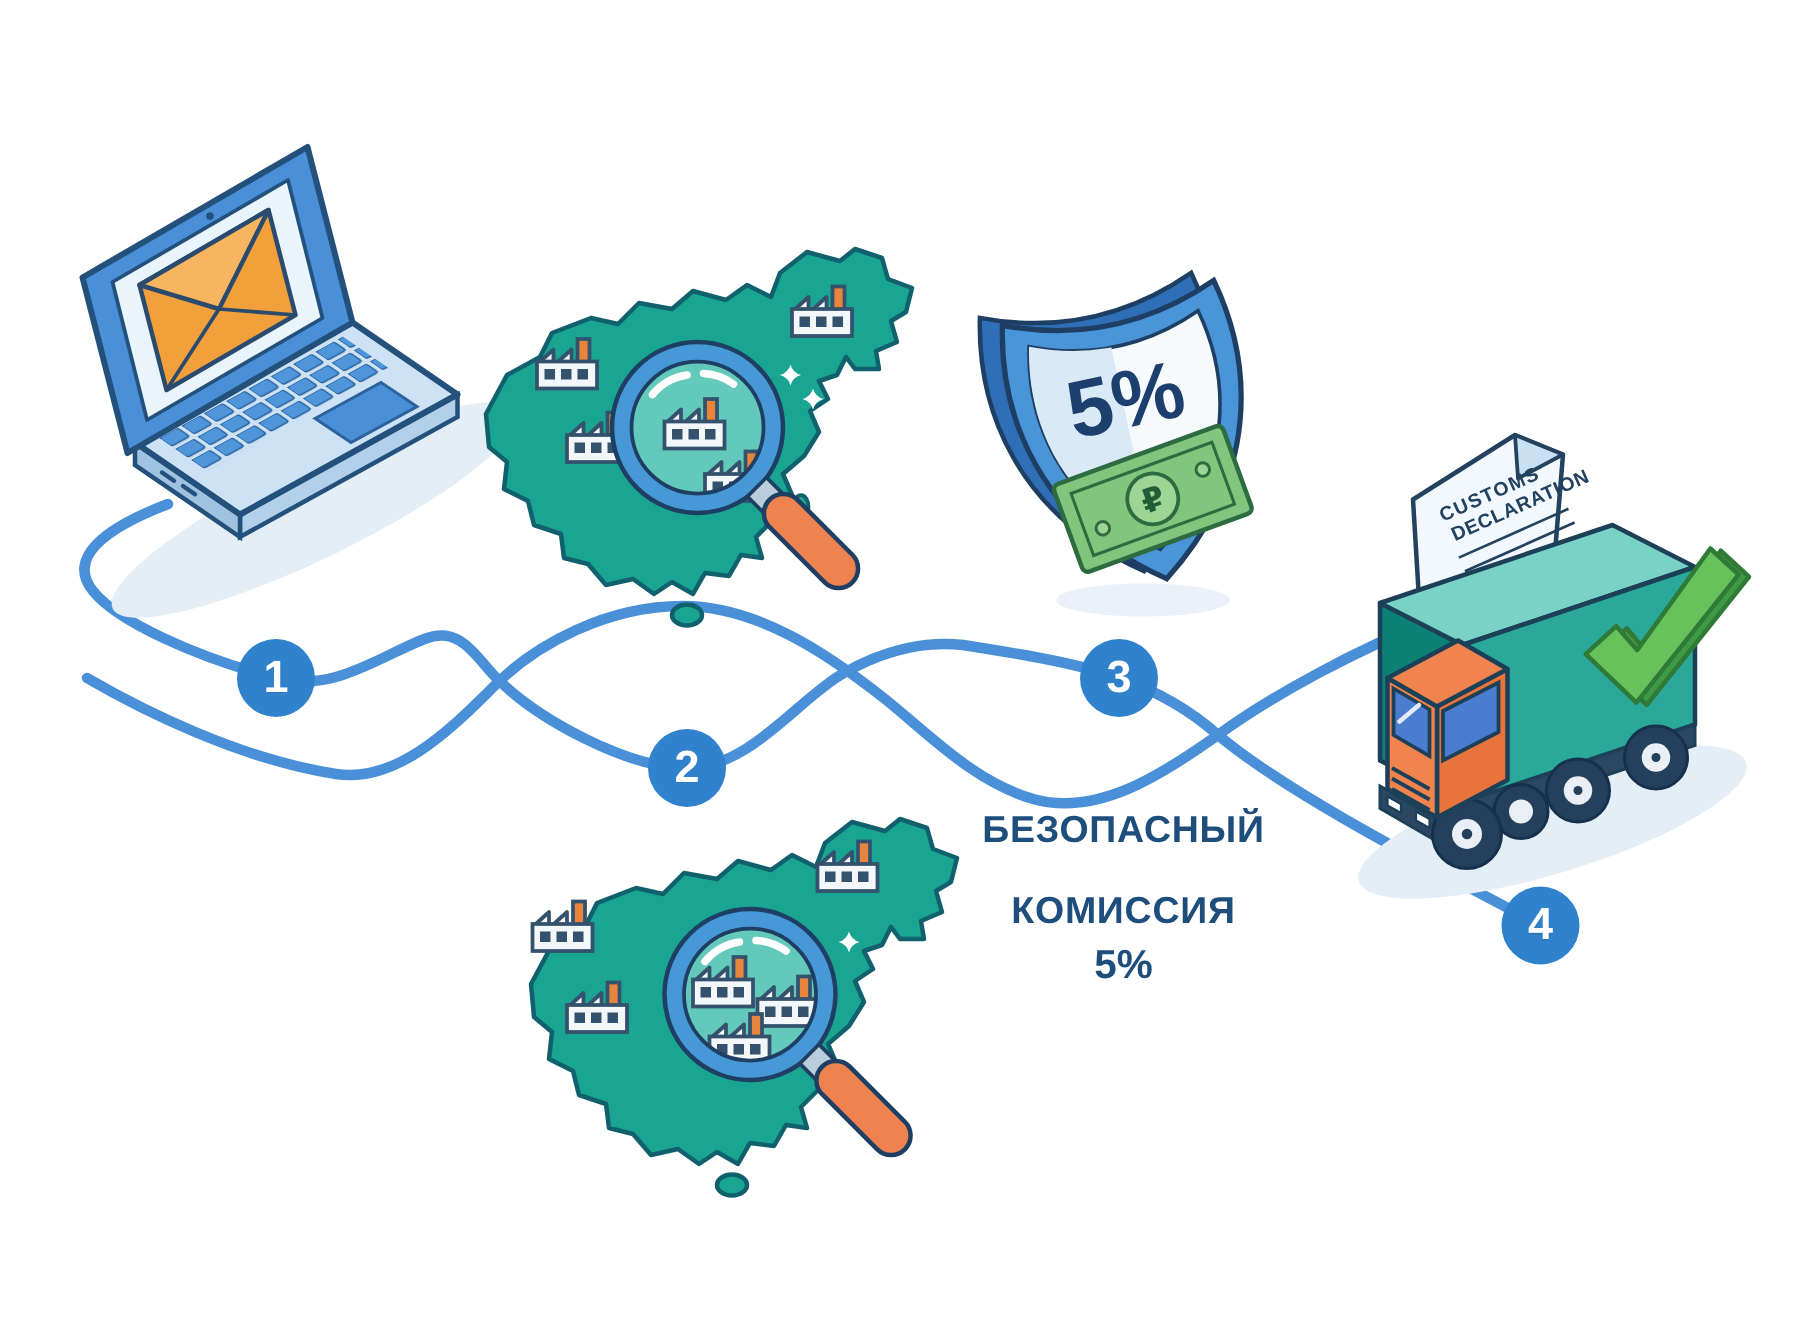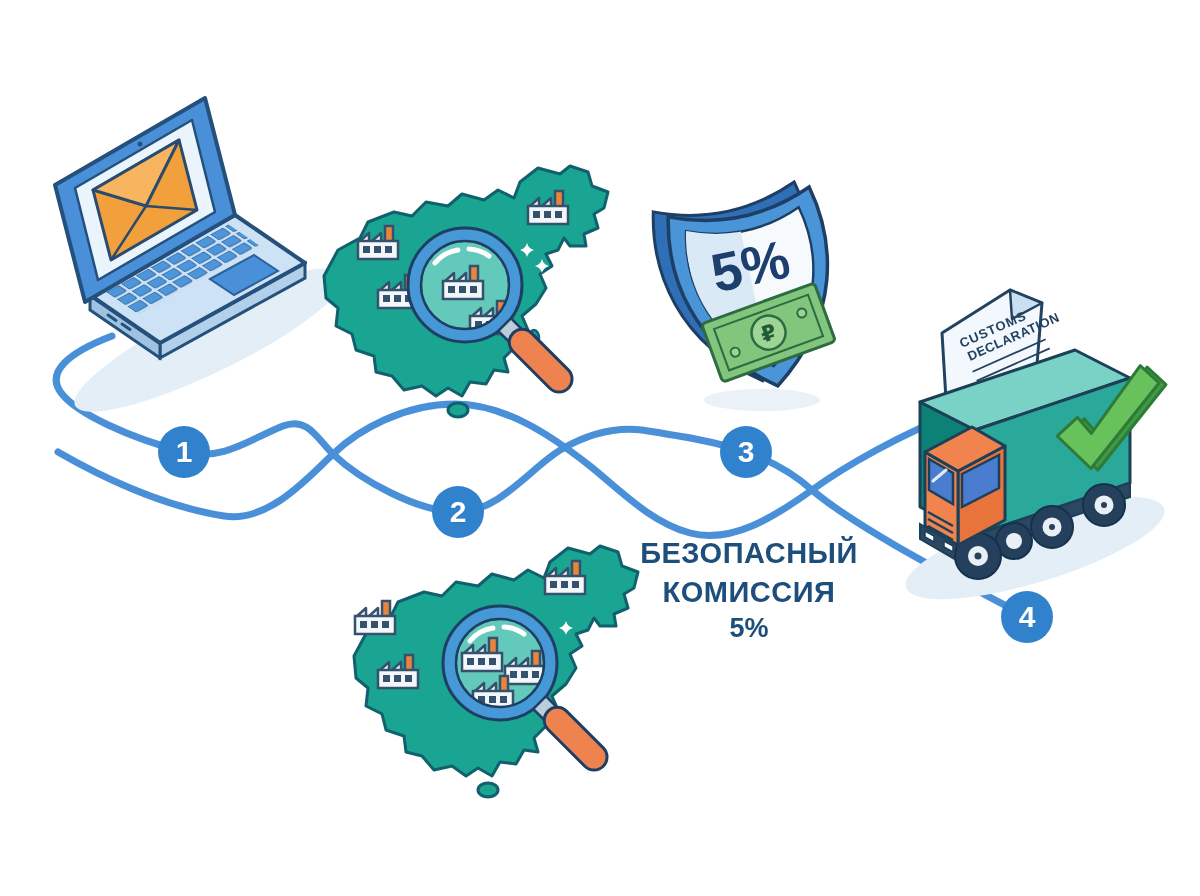--- a/index.html
+++ b/index.html
@@ -6,22 +6,22 @@
   .stage{position:relative;width:1200px;height:896px;background:#ffffff;overflow:hidden;
          font-family:"Liberation Sans","DejaVu Sans",sans-serif;}
   .layer{position:absolute;left:0;top:0;}
   .step-circle{position:absolute;width:52px;height:52px;border-radius:50%;
 stacked               background:#3182cd;}
   .step-circle{display:flex;align-items:center;justify-content:center;
                color:#ffffff;font-weight:700;font-size:30px;background:#3182cd;
                text-shadow:0 1px 0 rgba(0,0,0,0.08);}
   .note{position:absolute;left:618px;top:536px;width:262px;text-align:center;
         color:#1d4e7c;font-weight:700;letter-spacing:.5px;}
-  .note .l{font-size:29px;line-height:35px;}
-  .note .l3{margin-top:4px;}
+  .note .l{font-size:25px;line-height:35px;}
+  .note .l3{margin-top:19px;}
   .note .l4{font-size:27px;line-height:32px;margin-top:2px;letter-spacing:0;}
 </style>
 </head>
 <body>
 
 <div class="stage">
 
   <svg class="layer" width="1200" height="896" viewBox="0 0 1200 896">
     <g fill="none" stroke="#4a90d9" stroke-width="7" stroke-linecap="round">
       <path d="M 112,336

